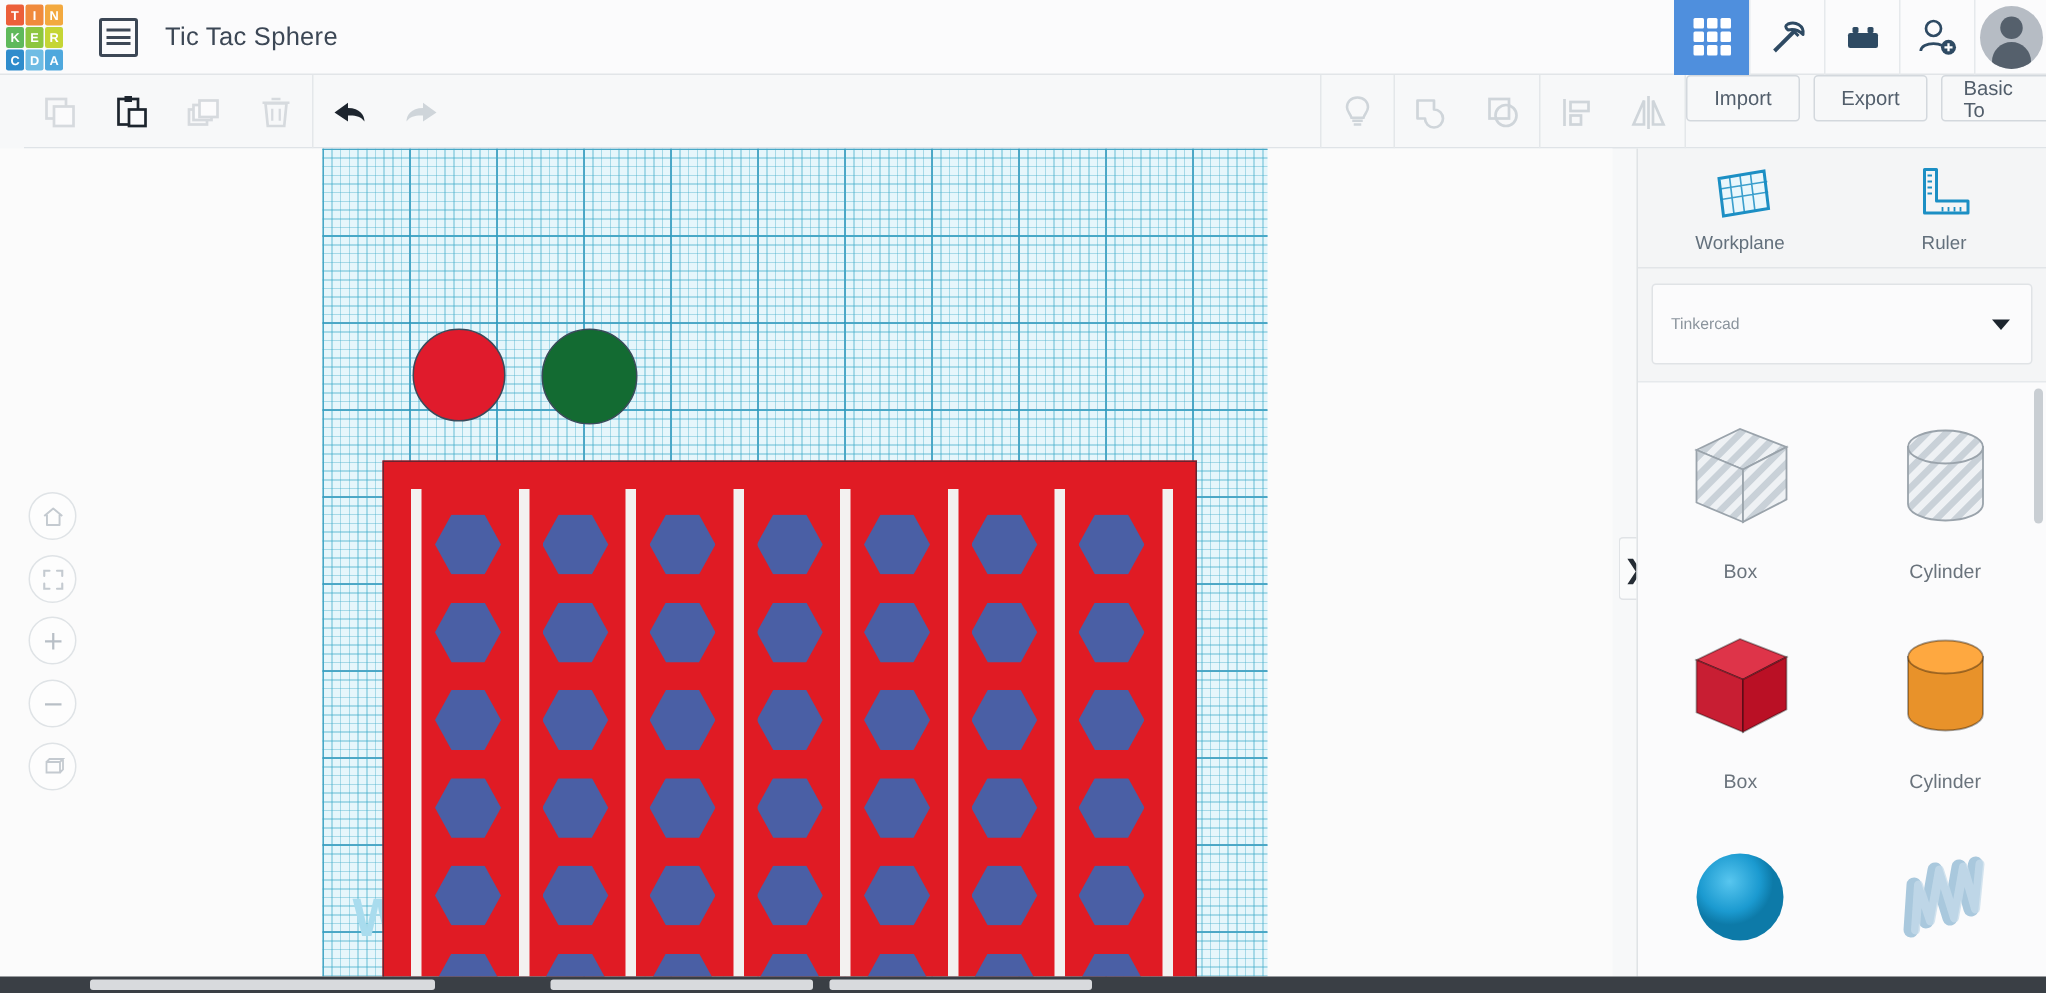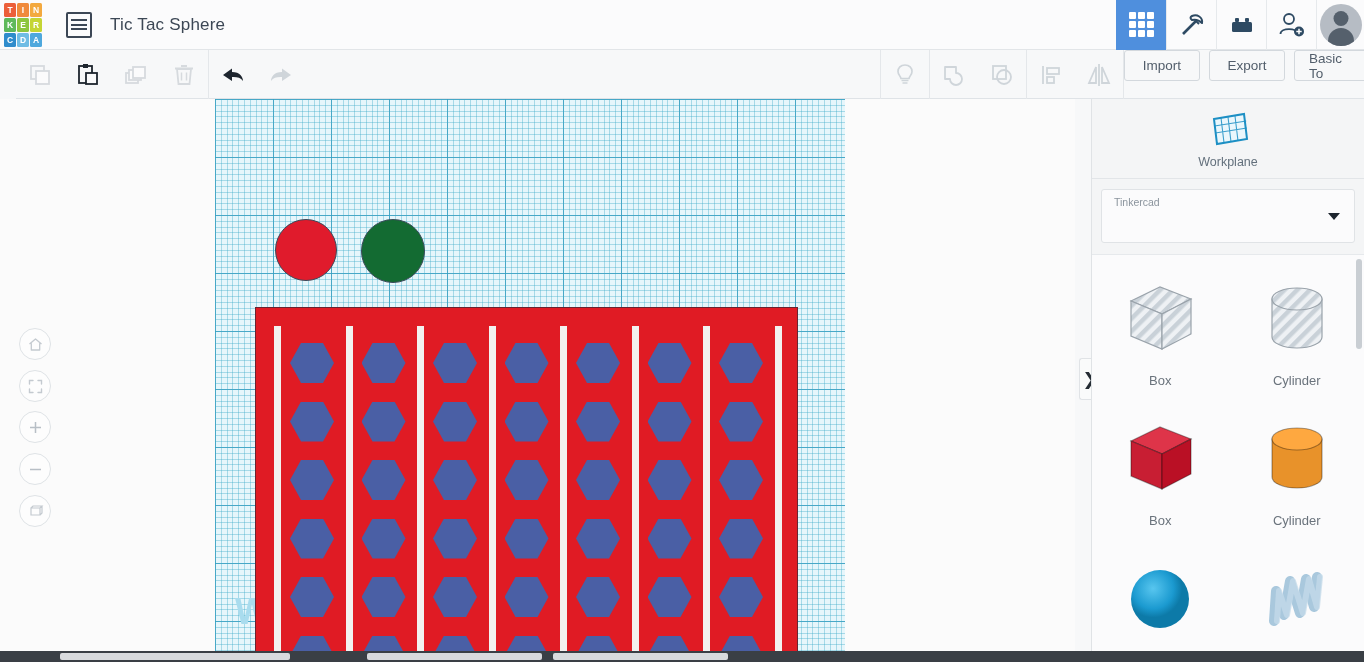--- a/index.html
+++ b/index.html
@@ -134,21 +134,21 @@
   .rpanel {
     position: absolute; left: 1091px; top: 99px; width: 273px; height: 552px;
     background: #f4f5f6; border-left: 1px solid #e0e3e6;
   }
   .rtools { height: 80px; display: flex; border-bottom: 1px solid #e2e5e8; }
   .rtool { flex: 1; display: flex; flex-direction: column; align-items: center; justify-content: center; gap: 6px; }
   .rtool span { font-size: 12.5px; color: #63707c; }
   .dropdown {
     margin: 10px 9px 0 9px; height: 54px; background: #fbfbfc;
     border: 1px solid #e0e3e6; border-radius: 3px; padding: 6px 12px;
-    display: flex; flex-direction: column; position: relative;
+    display: flex; flex-direction: column; justify-content: center; position: relative;
   }
   .dd-label { font-size: 10.5px; color: #8b949d; }
   .dd-value { font-size: 16px; color: #3f4a56; margin-top: 2px; }
   .dd-caret {
     position: absolute; right: 14px; top: 50%; margin-top: -3px;
     width: 0; height: 0; border-left: 6px solid transparent; border-right: 6px solid transparent;
     border-top: 7px solid #1d252e;
   }
   .gallery {
     position: absolute; left: 0; top: 155px; width: 273px; height: 397px;
@@ -434,20 +434,28 @@
   <div class="rpanel">
     <div class="rtools">
       <div class="rtool">
         <svg width="48" height="40" viewBox="0 0 48 40">
           <path d="M10 10 L40 5 L43 30 L13 35 Z" stroke="#1c8fc4" stroke-width="2" fill="#eaf7fc"></path>
           <path d="M17 8.8 L20 33.8 M24 8 L27 33 M31 7 L34 32
                    M10.6 17 L42.2 12 M11.4 24 L42.8 19" stroke="#1c8fc4" stroke-width="1.1" fill="none" opacity=".85"></path>
         </svg>
         <span>Workplane</span>
       </div>
+      <div class="rtool">
+        <svg width="44" height="40" viewBox="0 0 44 40">
+          <path d="M9 4 H17 V25 H38 V33 H9 Z" stroke="#1c8fc4" stroke-width="2" fill="none" stroke-linejoin="round"></path>
+          <path d="M11 8 H14 M11 12 H14 M11 16 H14 M11 20 H14
+                   M21 29 V32 M25 29 V32 M29 29 V32 M33 29 V32" stroke="#1c8fc4" stroke-width="1.2"></path>
+        </svg>
+        <span>Ruler</span>
+      </div>
     </div>
 
     <div class="dropdown">
       <div class="dd-label">Tinkercad</div>
       <div class="dd-caret"></div>
     </div>
 
     <div class="gallery" id="gallery">
         <div class="gitem">
           <div><svg width="86" height="80" viewBox="0 0 86 80">

